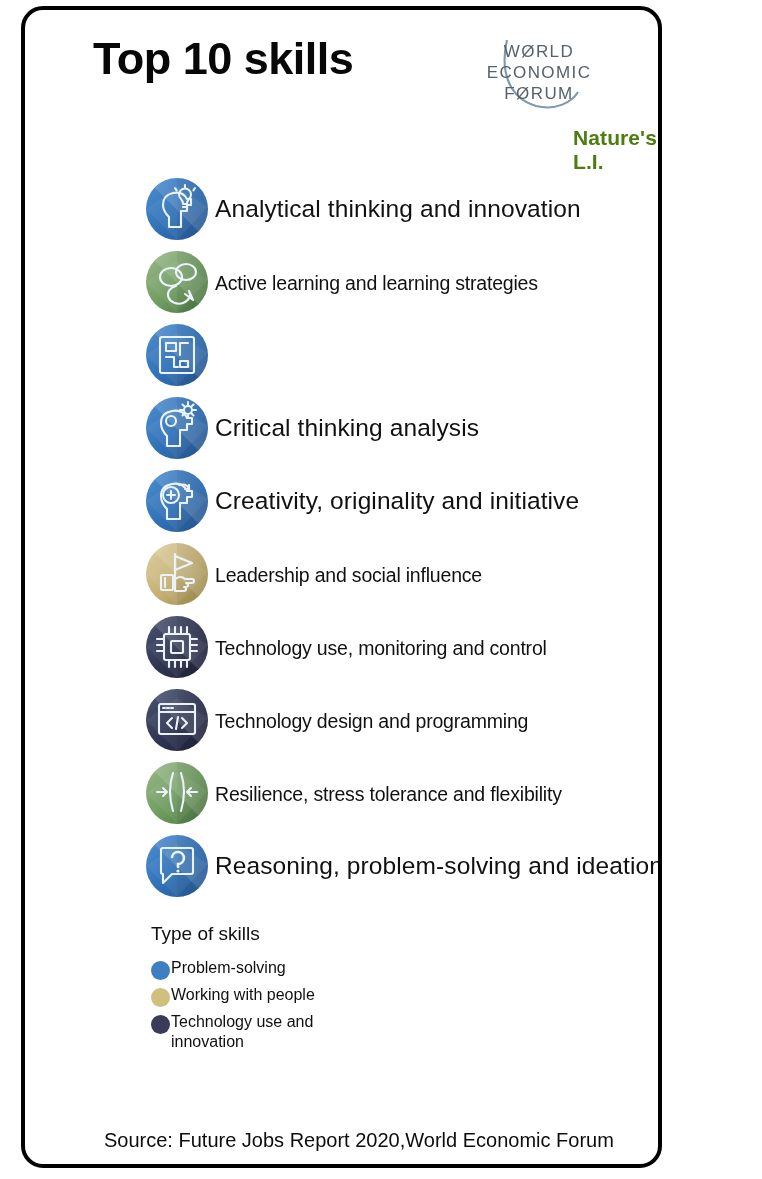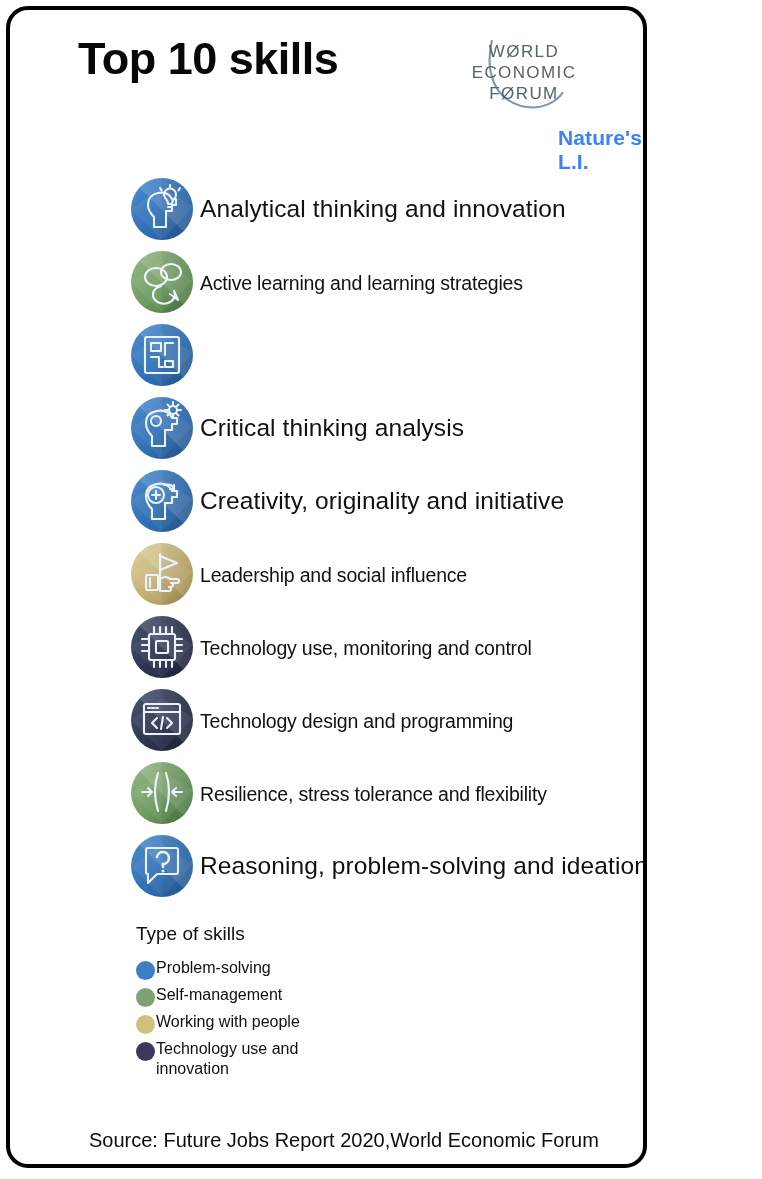--- a/index.html
+++ b/index.html
@@ -1,23 +1,23 @@
 <!DOCTYPE html>
 <html><head>
 <meta charset="utf-8">
 <style>
   html,body{margin:0;padding:0;background:#ffffff;}
   body{width:762px;height:1179px;font-family:"Liberation Sans",sans-serif;-webkit-font-smoothing:antialiased;}
-  .card{position:absolute;left:6px;top:6px;width:641px;height:1162px;border:4px solid #000;border-radius:22px;box-sizing:border-box;background:#fff;overflow:hidden;}
+  .card{position:absolute;left:21px;top:6px;width:641px;height:1162px;border:4px solid #000;border-radius:22px;box-sizing:border-box;background:#fff;overflow:hidden;}
 
   
   .title{position:absolute;left:68px;top:22px;width:400px;font-size:45px;font-weight:bold;line-height:1.22;letter-spacing:-0.5px;color:#070707;}
   .wef-logo{position:absolute;left:449px;top:16px;width:130px;height:95px;}
   .wef-logo svg{display:block;}
-  .natures{position:absolute;left:548px;top:116px;font-size:21px;font-weight:bold;color:#3b82f6;letter-spacing:0.1px;}
+  .natures{position:absolute;left:548px;top:116px;font-size:21px;font-weight:bold;color:#4d7c0f;letter-spacing:0.1px;}
 
   
   .rows{position:absolute;left:0;top:163px;width:100%;padding-left:12px;}
   .row{position:relative;height:73px;}
   .icon-wrap{position:absolute;left:108px;top:4px;width:64px;height:64px;}
   .icon-wrap svg{display:block;border-radius:50%;}
   .skill-label{position:absolute;left:178px;color:#111;white-space:nowrap;}
   .row.big .skill-label{font-size:24.5px;font-weight:400;top:22px;letter-spacing:0.1px;}
   .row.small .skill-label{font-size:19.5px;font-weight:normal;top:26px;letter-spacing:-0.2px;}
   .check{position:absolute;top:12px;width:56px;height:48px;}
@@ -364,24 +364,20 @@
     </div>
 
   <div class="legend">
     <div class="legend-title">Type of skills</div>
     <div id="legend-items">
         <div class="legend-item">
           <span class="dot" style="background: rgb(60, 127, 196);"></span>
           <span class="legend-text" style="white-space: pre-line;">Problem-solving</span>
         </div>
         <div class="legend-item">
-          <span class="dot" style="background: rgb(127, 161, 115);"></span>
-          <span class="legend-text" style="white-space: pre-line;">Self-management</span>
-        </div>
-        <div class="legend-item">
           <span class="dot" style="background: rgb(207, 192, 126);"></span>
           <span class="legend-text" style="white-space: pre-line;">Working with people</span>
         </div>
         <div class="legend-item">
           <span class="dot" style="background: rgb(59, 58, 92);"></span>
           <span class="legend-text" style="white-space: pre-line;">Technology use and
 innovation</span>
         </div>
       </div>
   </div>

